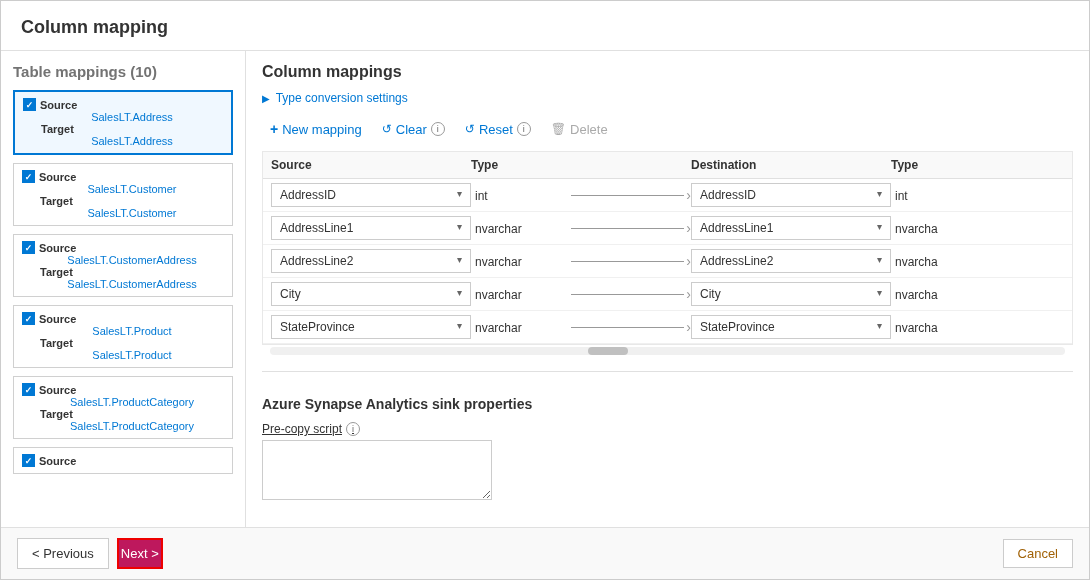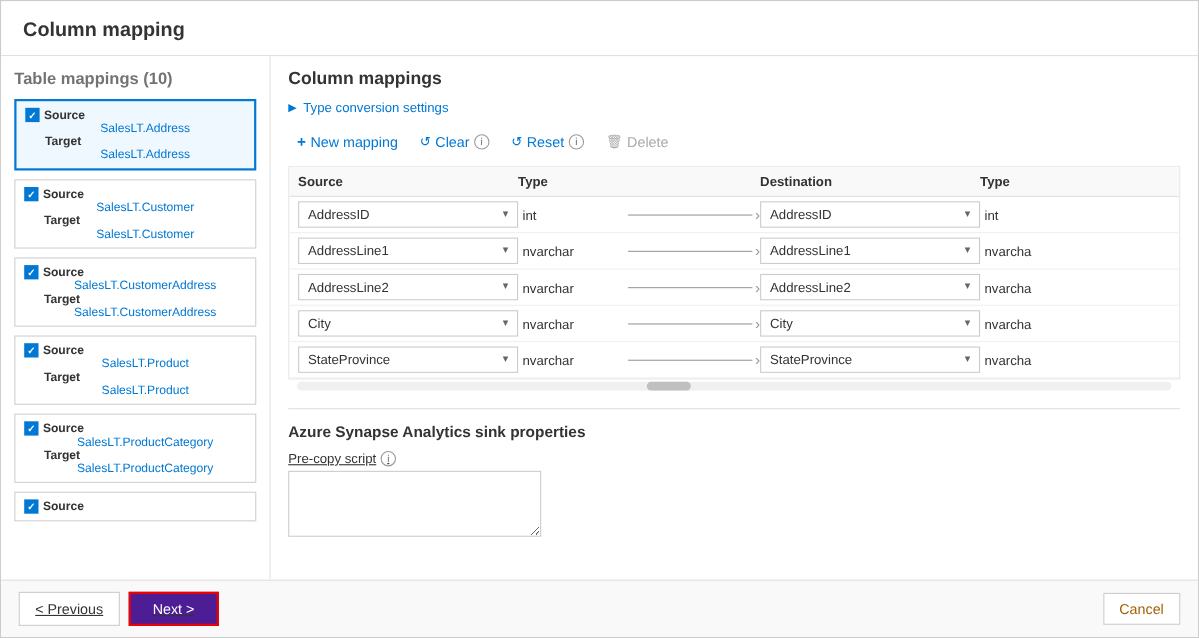--- a/index.html
+++ b/index.html
@@ -55,31 +55,31 @@
     .mapping-header-row { display: flex; padding: 6px 8px; font-weight: 600; font-size: 12px; background: #f9f9f9; border-bottom: 1px solid #e0e0e0; gap: 0; }
     .col-source { width: 200px; }
     .col-type { width: 100px; }
     .col-arrow { width: 120px; }
     .col-dest { width: 200px; }
     .col-type2 { width: 80px; }
     
     .mapping-data-row { display: flex; align-items: center; padding: 4px 8px; border-bottom: 1px solid #f0f0f0; gap: 0; }
     
     
-    .sink-section { margin-top: 16px; border-top: 1px solid #e0e0e0; padding-top: 12px; }
+    .sink-section { margin-top: 16px; border-top: 1px solid #e0e0e0; padding-top: 24px; }
     .sink-title { font-size: 14px; font-weight: 600; margin-bottom: 10px; }
     .form-label { font-size: 12px; color: #333; margin-bottom: 4px; display: flex; align-items: center; gap: 4px; text-decoration: underline; }
     .info-icon { width: 14px; height: 14px; border-radius: 50%; border: 1px solid #999; display: inline-flex; align-items: center; justify-content: center; font-size: 9px; color: #666; cursor: default; }
     .script-textarea { width: 230px; height: 60px; border: 1px solid #ccc; resize: vertical; font-size: 12px; padding: 4px; }
     
     
     .footer { display: flex; align-items: center; justify-content: space-between; padding: 10px 16px; border-top: 1px solid #e0e0e0; background: #f9f9f9; }
-    .footer-left { display: flex; gap: 8px; text-decoration: underline; }
+    .footer-left { display: flex; gap: 8px; }
     .btn-prev { background: #fff; border: 1px solid #ccc; padding: 6px 14px; font-size: 13px; cursor: pointer; color: #333; }
-    .btn-next { background: #4c1d95; border: 2px solid #e00; padding: 6px 20px; font-size: 13px; cursor: pointer; color: #fff; font-weight: 500; }
+    .btn-next { background: #be185d; border: 2px solid #e00; padding: 6px 2px; font-size: 13px; cursor: pointer; color: #fff; font-weight: 500; }
     .btn-cancel { background: #fff; border: 1px solid #ccc; padding: 6px 14px; font-size: 13px; cursor: pointer; color: #a16207; }
     
     .h-scrollbar-track { height: 8px; background: #f0f0f0; margin: 2px 8px; border-radius: 4px; }
     .h-scrollbar-thumb { height: 8px; width: 40px; background: #c0c0c0; border-radius: 4px; margin-left: 40%; }
   </style>
 </head>
 <body>
 
 <div class="page-container">
 

